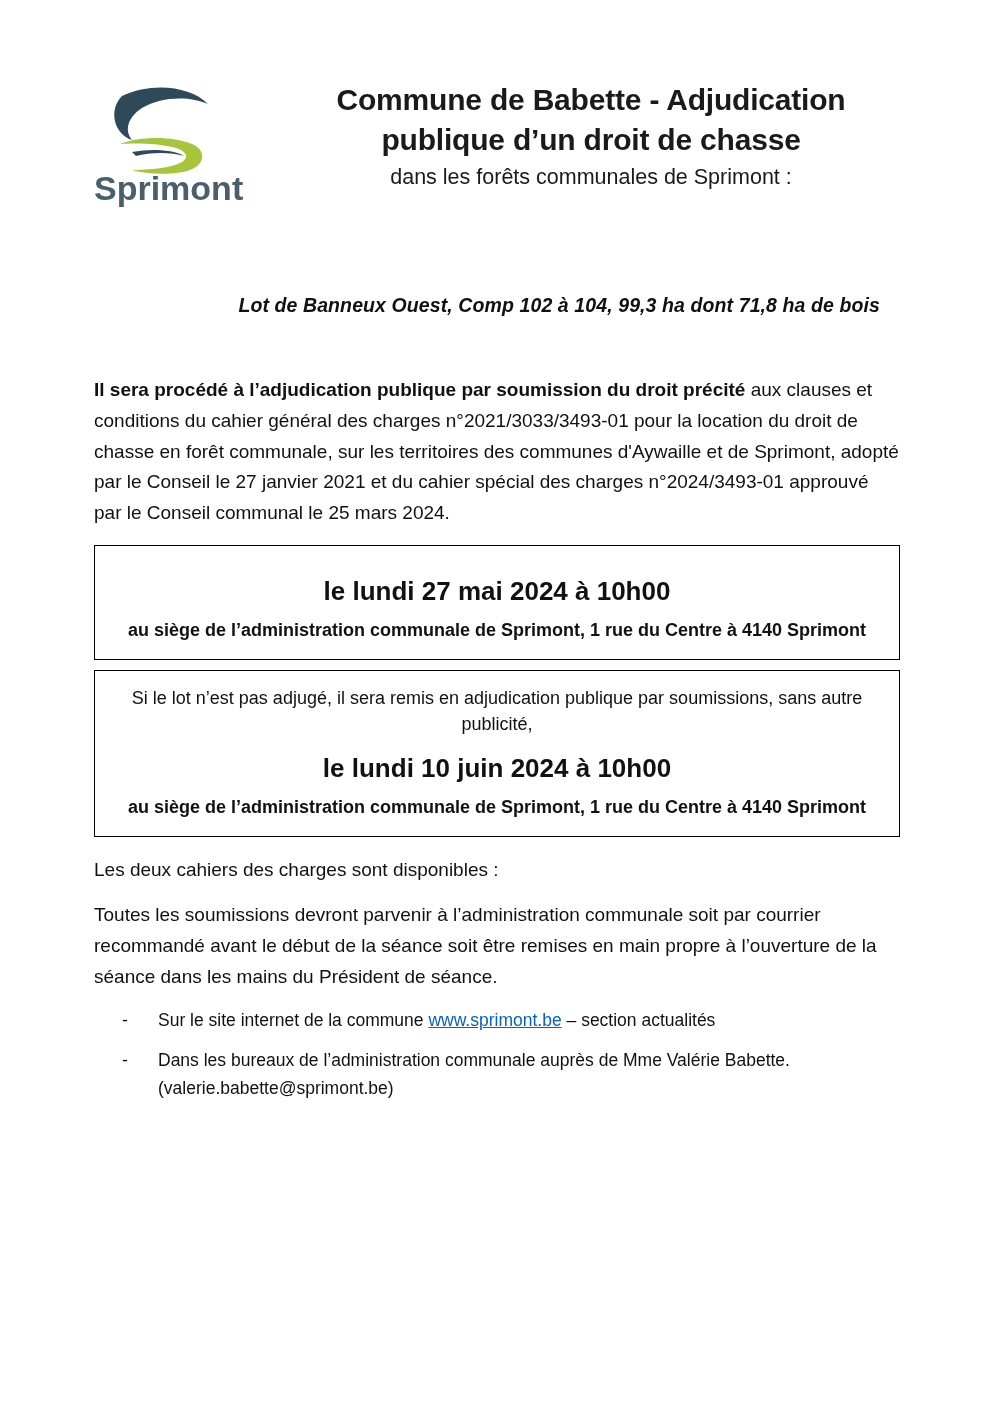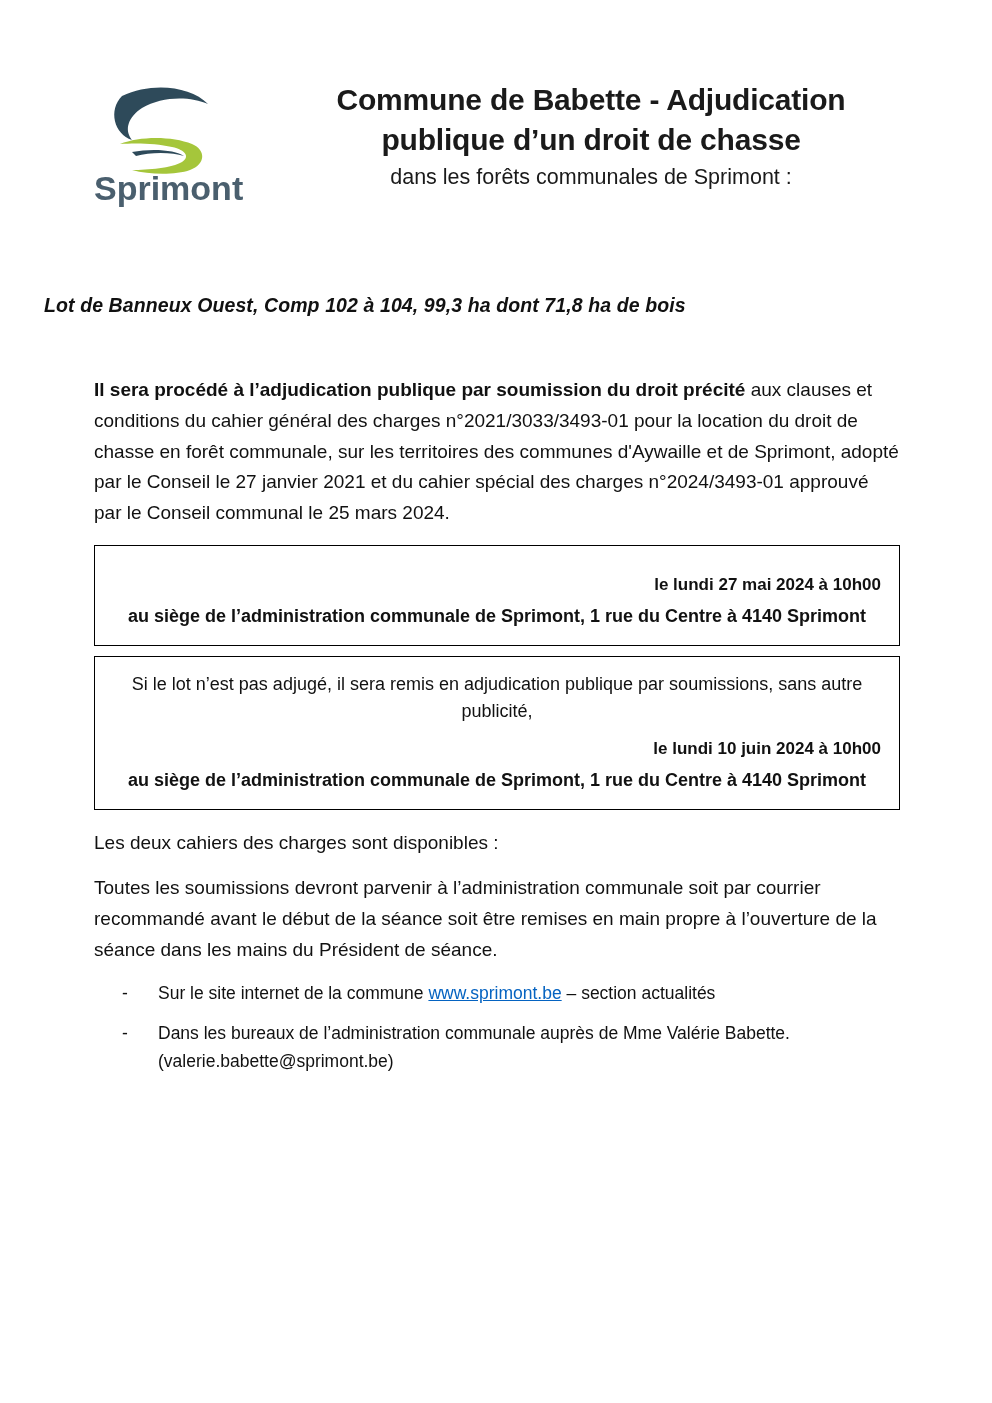--- a/index.html
+++ b/index.html
@@ -57,26 +57,26 @@
     font-size: 21.5px;
     font-weight: normal;
     line-height: 1.35;
     color: #1a1a1a;
     margin: 4px 0 0 0;
   }
 
   
   .lot-line {
     margin-top: 86px;
-    text-align: left;
+    text-align: right;
     font-size: 19.5px;
     font-style: italic;
     font-weight: bold;
     color: #111111;
-    padding: 0 44px;
+    padding: 0 112px;
     letter-spacing: 0.1px;
   }
 
   
   .content {
     padding: 0 92px 0 94px;
     box-sizing: border-box;
     margin-top: 58px;
   }
   p.para {
@@ -100,26 +100,25 @@
   }
   .box-line {
     font-size: 18px;
     line-height: 1.45;
     color: #111111;
   }
   .box-line.bold {
     font-weight: bold;
   }
   .box-big {
-    font-size: 17px;
+    font-size: 26px;
     font-weight: bold;
     line-height: 1.5;
     margin: 12px 0 6px 0;
     color: #111111;
-    text-align: right;
   }
 
   .box1 { margin-top: 16px; }
   .box2 { margin-top: 10px; }
 
   
   .after-boxes {
     margin-top: 18px;
   }
   ul.dash-list {

